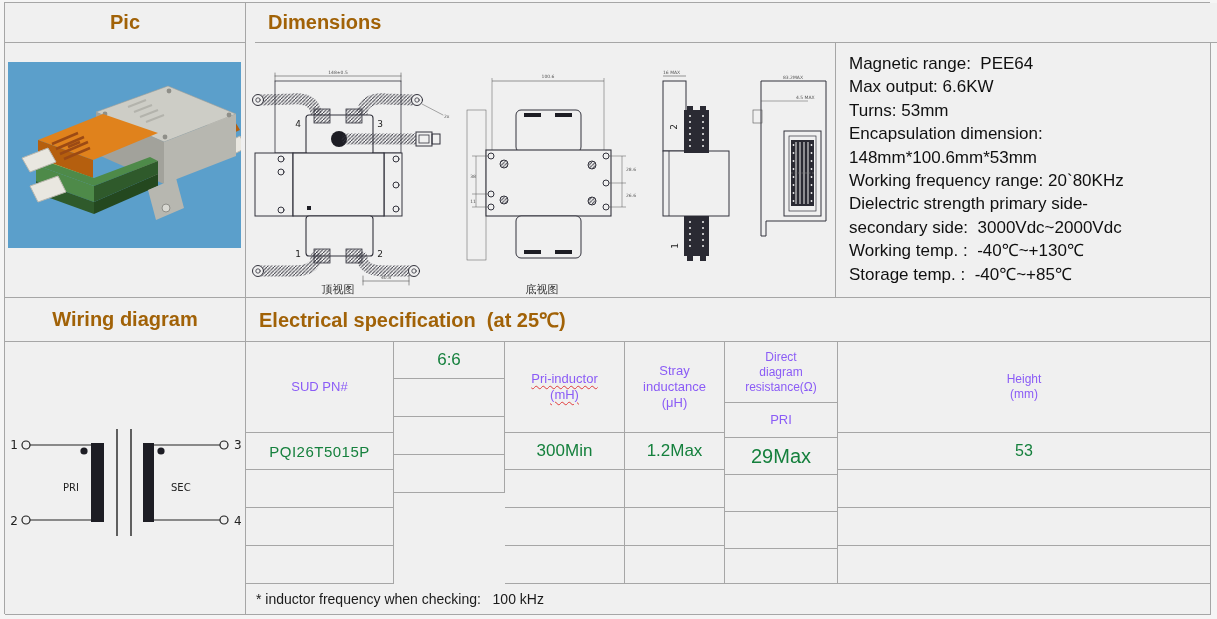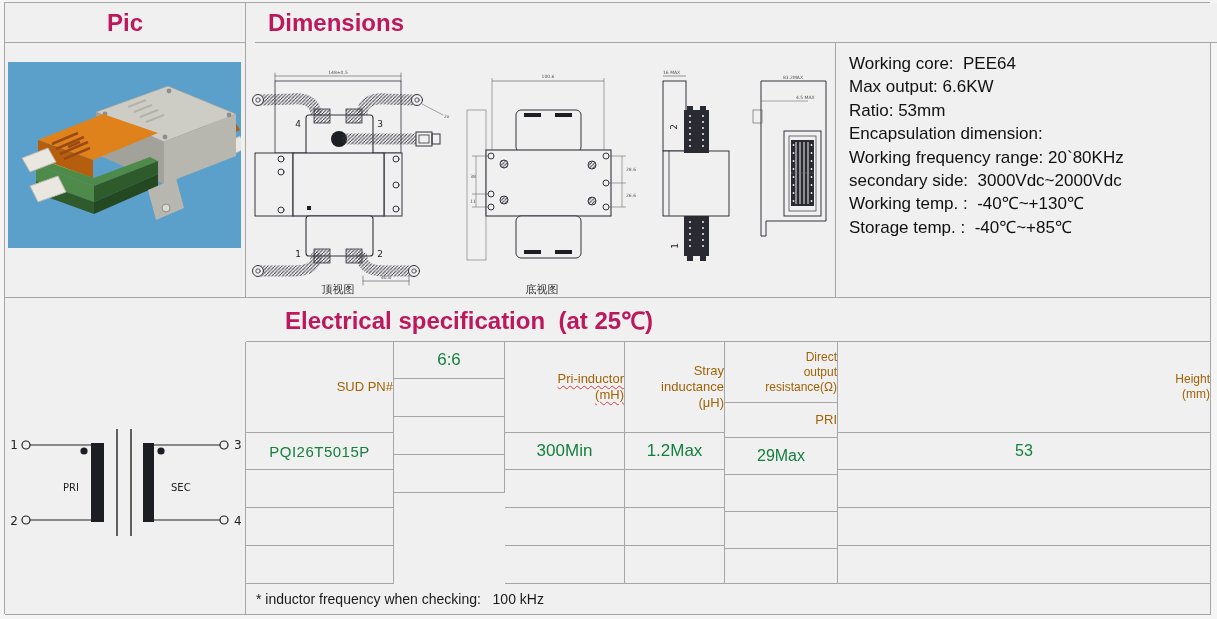--- a/index.html
+++ b/index.html
@@ -8,21 +8,21 @@
     position:relative; width:1217px; height:619px;
     background:#f5f5f5; overflow:hidden;
     font-family:"Liberation Sans", sans-serif; color:#1c1c1c;
   }
   .sheet {
     position:absolute; left:4px; top:2px; width:1206px; height:612px;
     border-top:1px solid #a6a6a6; border-left:1px solid #a6a6a6;
     background:#f0f0f0;
   }
   .cell { position:absolute; border-right:1px solid #a6a6a6; border-bottom:1px solid #a6a6a6; background:#f0f0f0; }
-  .hdr { display:flex; align-items:center; font-weight:bold; font-size:24px; color:#be185d; }
+  .hdr { display:flex; align-items:center; font-weight:bold; font-size:20px; color:#a16207; }
   .hdr-center { justify-content:center; }
   .hdr-left { padding-left:13px; }
 
   
   .pic-header   { left:0;   top:0; width:241px; height:40px; }
   .dims-header  { left:250px; top:0; width:965px; height:40px;text-align:right; }
   
   .photo-cell   { left:0; top:40px; width:241px; height:255px; }
   .drawings-cell{ left:241px; top:40px; width:590px; height:255px; }
   .specs-cell   { left:831px; top:40px; width:375px; height:255px; padding:9px 6px 0 13px; }
@@ -36,21 +36,21 @@
   .photo-img { position:absolute; left:3px; top:19px; width:233px; height:186px; display:block; }
 
   .specs-line { display:block; font-size:17px; line-height:23.4px; white-space:pre; color:#101010; }
 
   .tcol { position:absolute; top:0; }
   .tcell {
     border-right:1px solid #a6a6a6; border-bottom:1px solid #a6a6a6;
     display:flex; flex-direction:column; align-items:center; justify-content:center;
     background:#f0f0f0; text-align:center;
   }
-  .th { font-size:13px; line-height:16px; color:#a16207;align-items:flex-end; }
+  .th { font-size:13px; line-height:16px; color:#8b5cf6; }
   .th-small { font-size:12px; line-height:15px; }
   .td { font-size:15px; color:#15803d; }
   .td-big { font-size:17px; }
   .wavy { text-decoration:underline; text-decoration-style:wavy; text-decoration-color:#e03b3b; text-decoration-thickness:1px; text-underline-offset:2px; }
   .footnote-row {
     position:absolute; left:0; top:242px; width:965px; height:31px;
     border-right:1px solid #a6a6a6; border-bottom:1px solid #a6a6a6;
     display:flex; align-items:center; padding-left:10px;
     font-size:14px; color:#1a1a1a; white-space:pre; background:#f0f0f0;
   }
@@ -298,32 +298,37 @@
               <circle cx="65.5" cy="142" r="0.9"></circle>
               <circle cx="65.5" cy="150" r="0.9"></circle>
               <circle cx="65.5" cy="158" r="0.9"></circle>
           </g>
           <line x1="45" y1="130" x2="68" y2="130" stroke="#777" stroke-width="0.6" stroke-dasharray="2,1.5"></line>
         </g>
       </svg>
     </div>
 
     <div class="cell specs-cell">
-      <span class="specs-line">Working core:  PEE64</span>
+      <span class="specs-line">Magnetic range:  PEE64</span>
       <span class="specs-line">Max output: 6.6KW</span>
-      <span class="specs-line">Ratio: 53mm</span>
+      <span class="specs-line">Turns: 53mm</span>
       <span class="specs-line">Encapsulation dimension:</span>
+      <span class="specs-line">148mm*100.6mm*53mm</span>
       <span class="specs-line">Working frequency range: 20`80KHz</span>
+      <span class="specs-line">Dielectric strength primary side-</span>
       <span class="specs-line">secondary side:  3000Vdc~2000Vdc</span>
       <span class="specs-line">Working temp. :  -40℃~+130℃</span>
       <span class="specs-line">Storage temp. :  -40℃~+85℃</span>
     </div>
 
+    <div class="cell wiring-header hdr hdr-center">
+      <span>Wiring diagram</span>
+    </div>
     <div class="cell espec-header hdr hdr-left">
-      <span style="white-space:pre;margin-left:26px;">Electrical specification  (at 25℃)</span>
+      <span style="white-space:pre;">Electrical specification  (at 25℃)</span>
     </div>
 
     <div class="cell wiring-cell">
       <svg width="240" height="272" viewBox="0 0 240 272">
         <g stroke="#222" stroke-width="1.2" fill="none">
           <line x1="25" y1="103" x2="86" y2="103"></line>
           <line x1="25" y1="178" x2="86" y2="178"></line>
           <line x1="149" y1="103" x2="215" y2="103"></line>
           <line x1="149" y1="178" x2="215" y2="178"></line>
           <line x1="112" y1="87" x2="112" y2="194" stroke-width="1.4"></line>
@@ -392,27 +397,27 @@
           <span>1.2Max</span>
         </div>
         <div class="tcell" style="width:100px;height:38px;"></div>
         <div class="tcell" style="width:100px;height:38px;"></div>
         <div class="tcell" style="width:100px;height:38px;"></div>
       </div>
 
       <div class="tcol" style="left:479px;width:113px;">
         <div class="tcell th th-small" style="width:113px;height:61px;">
           <span>Direct</span>
-          <span>output</span>
+          <span>diagram</span>
           <span>resistance(Ω)</span>
         </div>
         <div class="tcell th" style="width:113px;height:35px;">
           <span>PRI</span>
         </div>
-        <div class="tcell td" style="width:113px;height:37px;font-size:16px;">
+        <div class="tcell td" style="width:113px;height:37px;font-size:20px;">
           <span>29Max</span>
         </div>
         <div class="tcell" style="width:113px;height:37px;"></div>
         <div class="tcell" style="width:113px;height:37px;"></div>
         <div class="tcell" style="width:113px;height:35px;"></div>
       </div>
 
       <div class="tcol" style="left:592px;width:373px;">
         <div class="tcell th th-small" style="width:373px;height:91px;">
           <span>Height</span>

